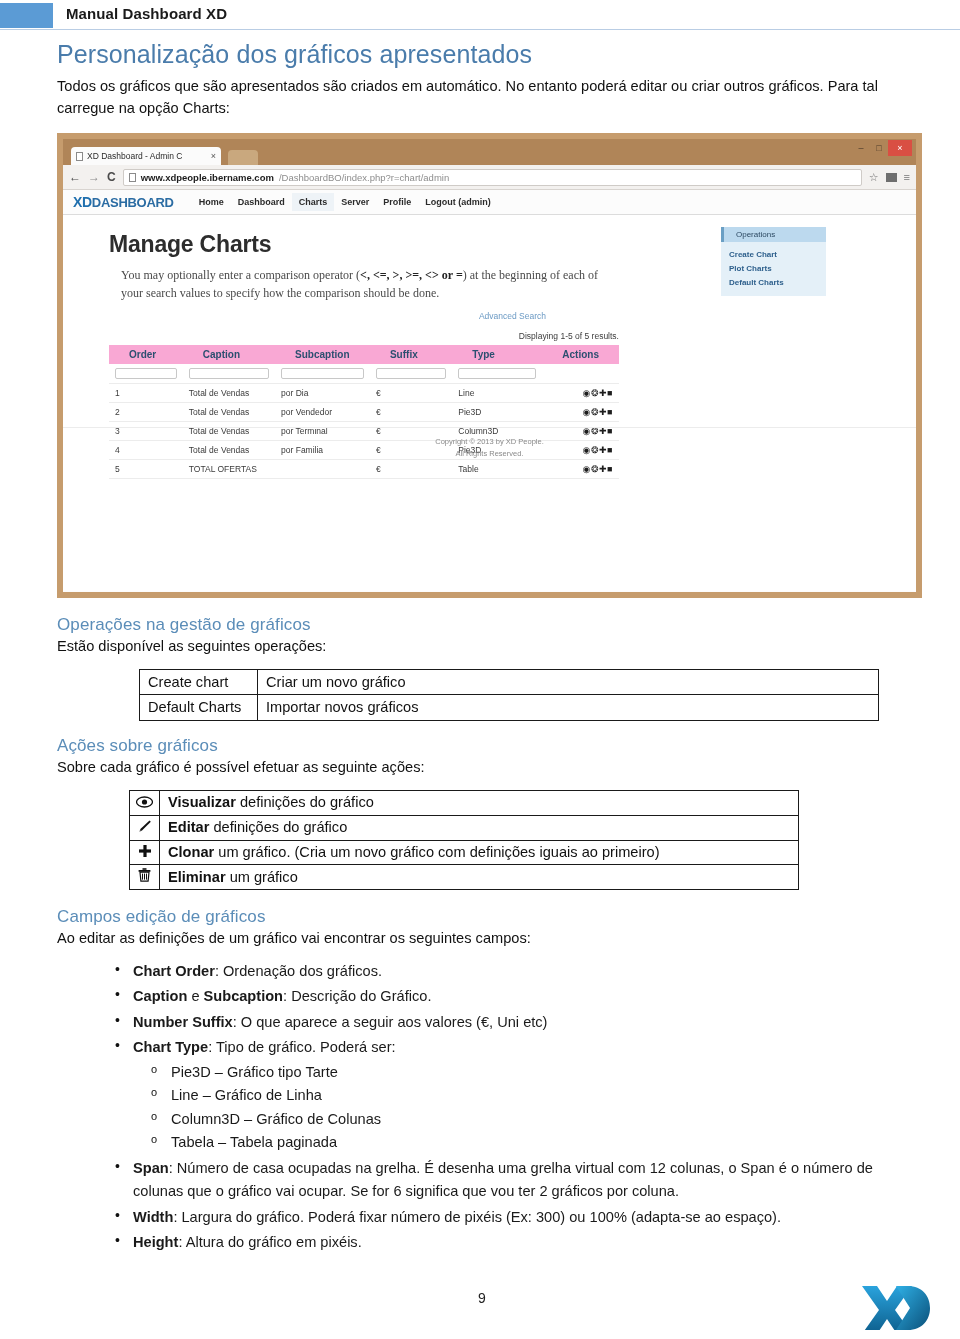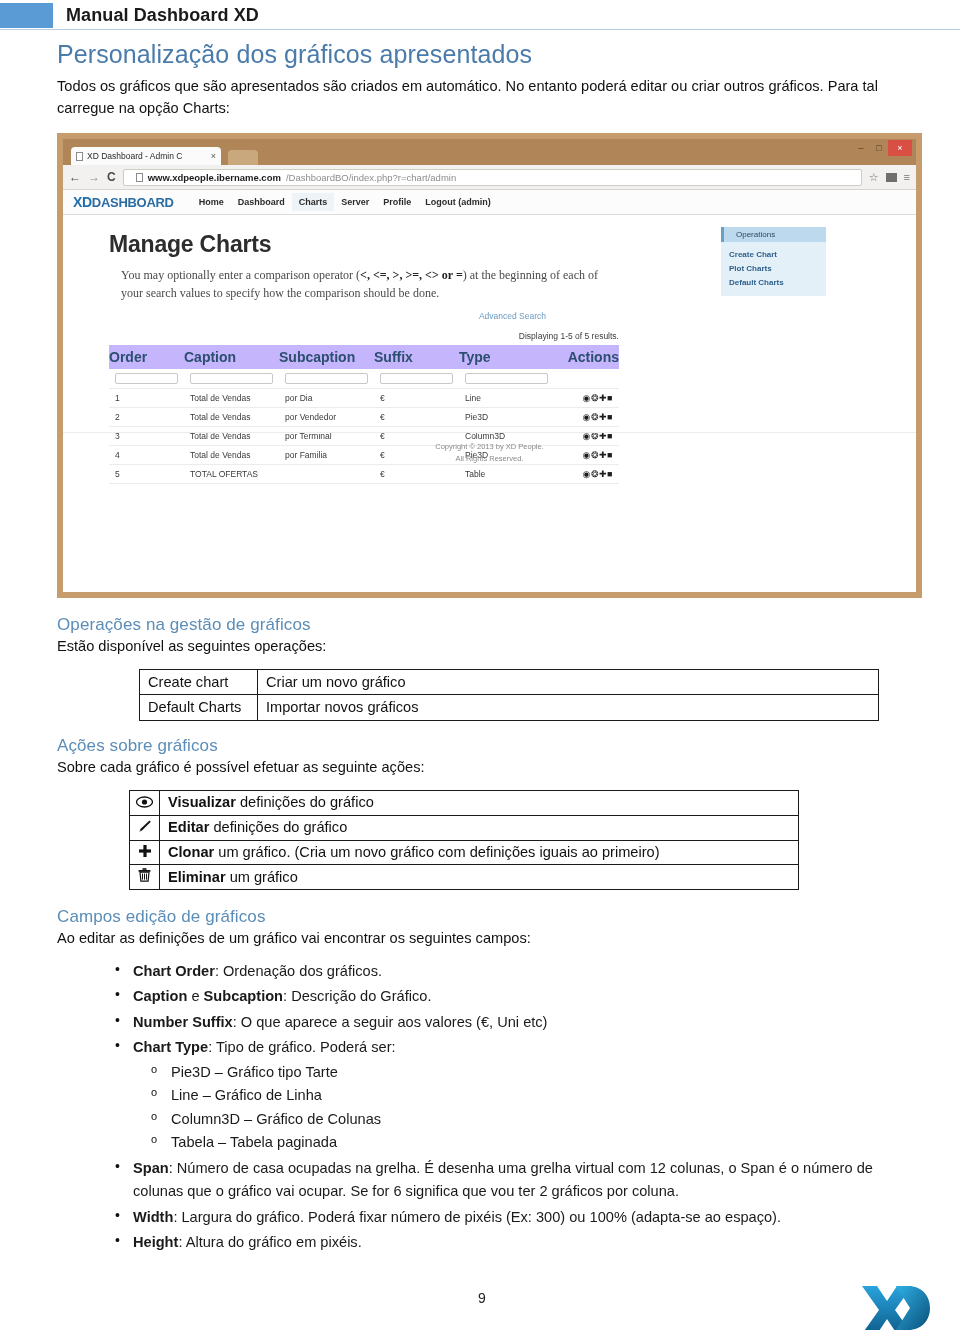--- a/index.html
+++ b/index.html
@@ -16,21 +16,21 @@
   
   .doc-header{
     position:absolute; left:0; top:0; width:960px; height:33px;
   }
   .header-swatch{
     position:absolute; left:0; top:3px; width:53px; height:25px;
     background:#5b9bd5;
   }
   .header-title{
     position:absolute; left:66px; top:5px;
-    font-size:18px; font-weight:bold; color:#1a1a1a;
+    font-size:15px; font-weight:bold; color:#1a1a1a;
     letter-spacing:.1px;
   }
   .header-rule{
     position:absolute; left:0; top:29px; width:960px; height:1px;
     background:#b9cde4;
   }
 
   
   .h1{
     color:#4a7cab; font-size:25px; font-weight:400;
@@ -88,21 +88,21 @@
   .chrome-omni{
     position:relative; height:25px; background:#f3f1ef;
     border-bottom:1px solid #d8d4d0;
     display:flex; align-items:center; padding:0 6px; gap:7px;
   }
   .nav-ic{ font-size:12px; color:#8b8b8b; }
   .nav-ic.active{ color:#4a4a4a; }
   .omnibox{
     flex:1; height:17px; background:#fff; border:1px solid #cfcbc7;
     border-radius:2px; display:flex; align-items:center; gap:5px;
-    padding:0 12px; font-size:9.5px; color:#8d8d8d; overflow:hidden;
+    padding:0 5px; font-size:9.5px; color:#8d8d8d; overflow:hidden;
     white-space:nowrap;
   }
   .omnibox b{ color:#1d1d1d; font-weight:bold; }
   .omni-right{ display:flex; align-items:center; gap:7px; font-size:11px; color:#777;}
   .omni-sq{ width:11px; height:9px; background:#6e6e6e; display:inline-block;}
 
   .site{
     background:#ffffff; height:calc(100% - 52px); position:relative;
     overflow:hidden;
   }
@@ -147,22 +147,22 @@
   .ops-list{
     background:#e4f0f8; padding:5px 0 7px 8px;
   }
   .ops-list div{ font-size:8px; color:#2d5f8c; padding:2.5px 0; font-weight:bold;}
 
   .grid{
     width:510px; margin-left:46px; border-collapse:collapse;
     font-size:8.5px; color:#3a3a3a;
   }
   .grid th{
-    background:#c4b5fd; color:#2c4f70; text-align:left;
-    font-size:14px; font-weight:bold; padding:4px 0;
+    background:#f9a8d4; color:#2c4f70; text-align:left;
+    font-size:10px; font-weight:bold; padding:4px 20px;
   }
   .grid th:last-child{ text-align:right; }
   .grid td{ padding:4px 6px; border-bottom:1px solid #ececec; }
   .grid tr.filter td{ border-bottom:1px solid #ececec; padding:4px 6px; }
   .filter-input{
     display:block; height:11px; background:#fff;
     border:1px solid #c8c8c8; border-radius:2px; width:100%;
   }
   .acts{ text-align:right; white-space:nowrap; font-size:9px; letter-spacing:.5px;}
   .acts span{ color:#1d1d1d; }

